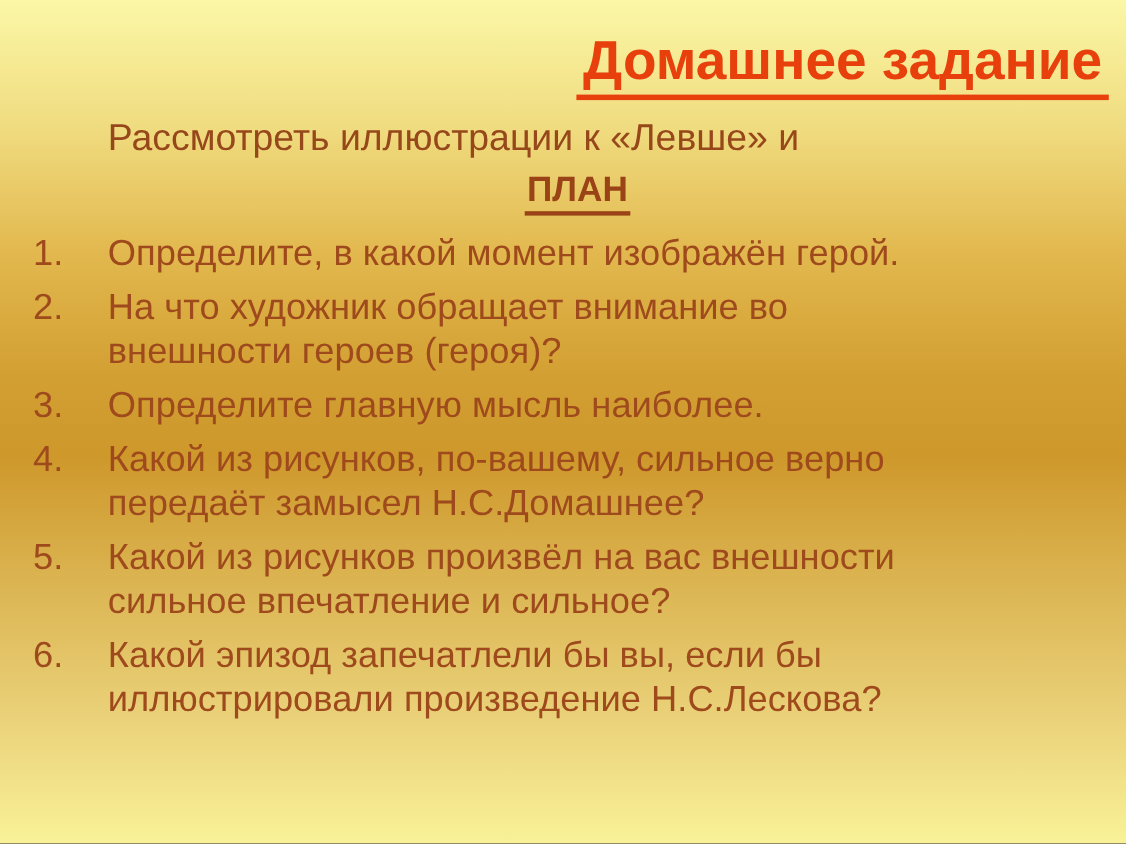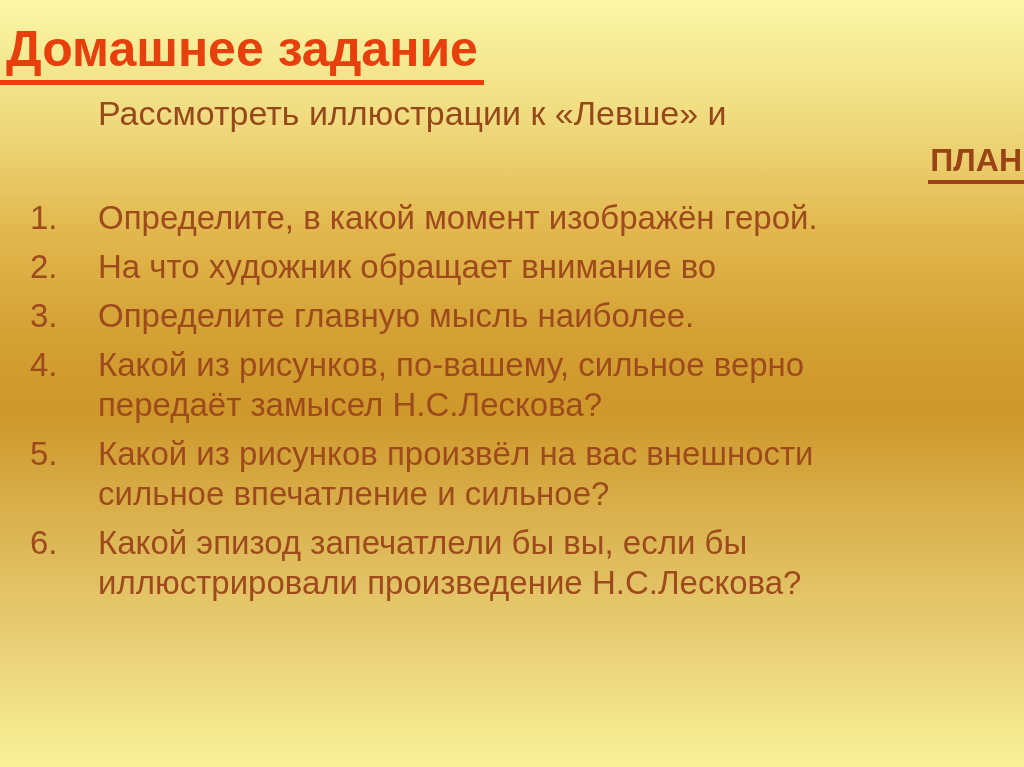--- a/index.html
+++ b/index.html
@@ -17,42 +17,42 @@
       #fbf7a6 0%,
       #f0dc80 15%,
       #e2b84e 30%,
       #d3a033 44%,
       #ce982b 54%,
       #dcb654 70%,
       #ead179 85%,
       #f9f298 100%);
   }
   .title {
-    margin: 0;
-    padding-top: 22px;
-    text-align: left;
+    margin: 16px;
+    padding-top: 12px;
+    text-align: right;
     font-size: 50px;
     font-weight: bold;
     color: #e8400d;
     line-height: 1.1;
   }
   .title-text {
     display: inline-block;
     border-bottom: 5px solid #e8400d;
     padding: 0 6px 3px 6px;
   }
   .intro {
     margin: 10px 0 0 98px;
     font-size: 34px;
     line-height: 37px;
     color: #96481a;
   }
   .plan-heading {
     margin: 10px 0 0 0;
-    text-align: right;
+    text-align: center;
     font-size: 32px;
     font-weight: bold;
     color: #9a4317;
     line-height: 1.15;
     padding-left: 26px;
   }
   .plan-heading-text {
     display: inline-block;
     border-bottom: 4px solid #9a4317;
     padding: 0 2px 1px 2px;
@@ -101,30 +101,31 @@
 
   <ol class="plan-list">
     <li>
       <span class="item-number">1.</span>
       <div class="line">Определите, в какой момент изображён герой.</div>
 
     </li>
     <li>
       <span class="item-number">2.</span>
       <div class="line">На что художник обращает внимание во</div>
+      <div class="line">внешности героев (героя)?</div>
     </li>
     <li>
       <span class="item-number">3.</span>
       <div class="line">Определите главную мысль наиболее.</div>
 
     </li>
     <li>
       <span class="item-number">4.</span>
       <div class="line">Какой из рисунков, по-вашему, сильное верно</div>
-      <div class="line">передаёт замысел Н.С.Лескова?</div>
+      <div class="line">передаёт замысел Н.С.Домашнее?</div>
     </li>
     <li>
       <span class="item-number">5.</span>
       <div class="line">Какой из рисунков произвёл на вас внешности</div>
       <div class="line">сильное впечатление и сильное?</div>
     </li>
     <li>
       <span class="item-number">6.</span>
       <div class="line">Какой эпизод запечатлели бы вы, если бы</div>
       <div class="line">иллюстрировали произведение Н.С.Лескова?</div>

